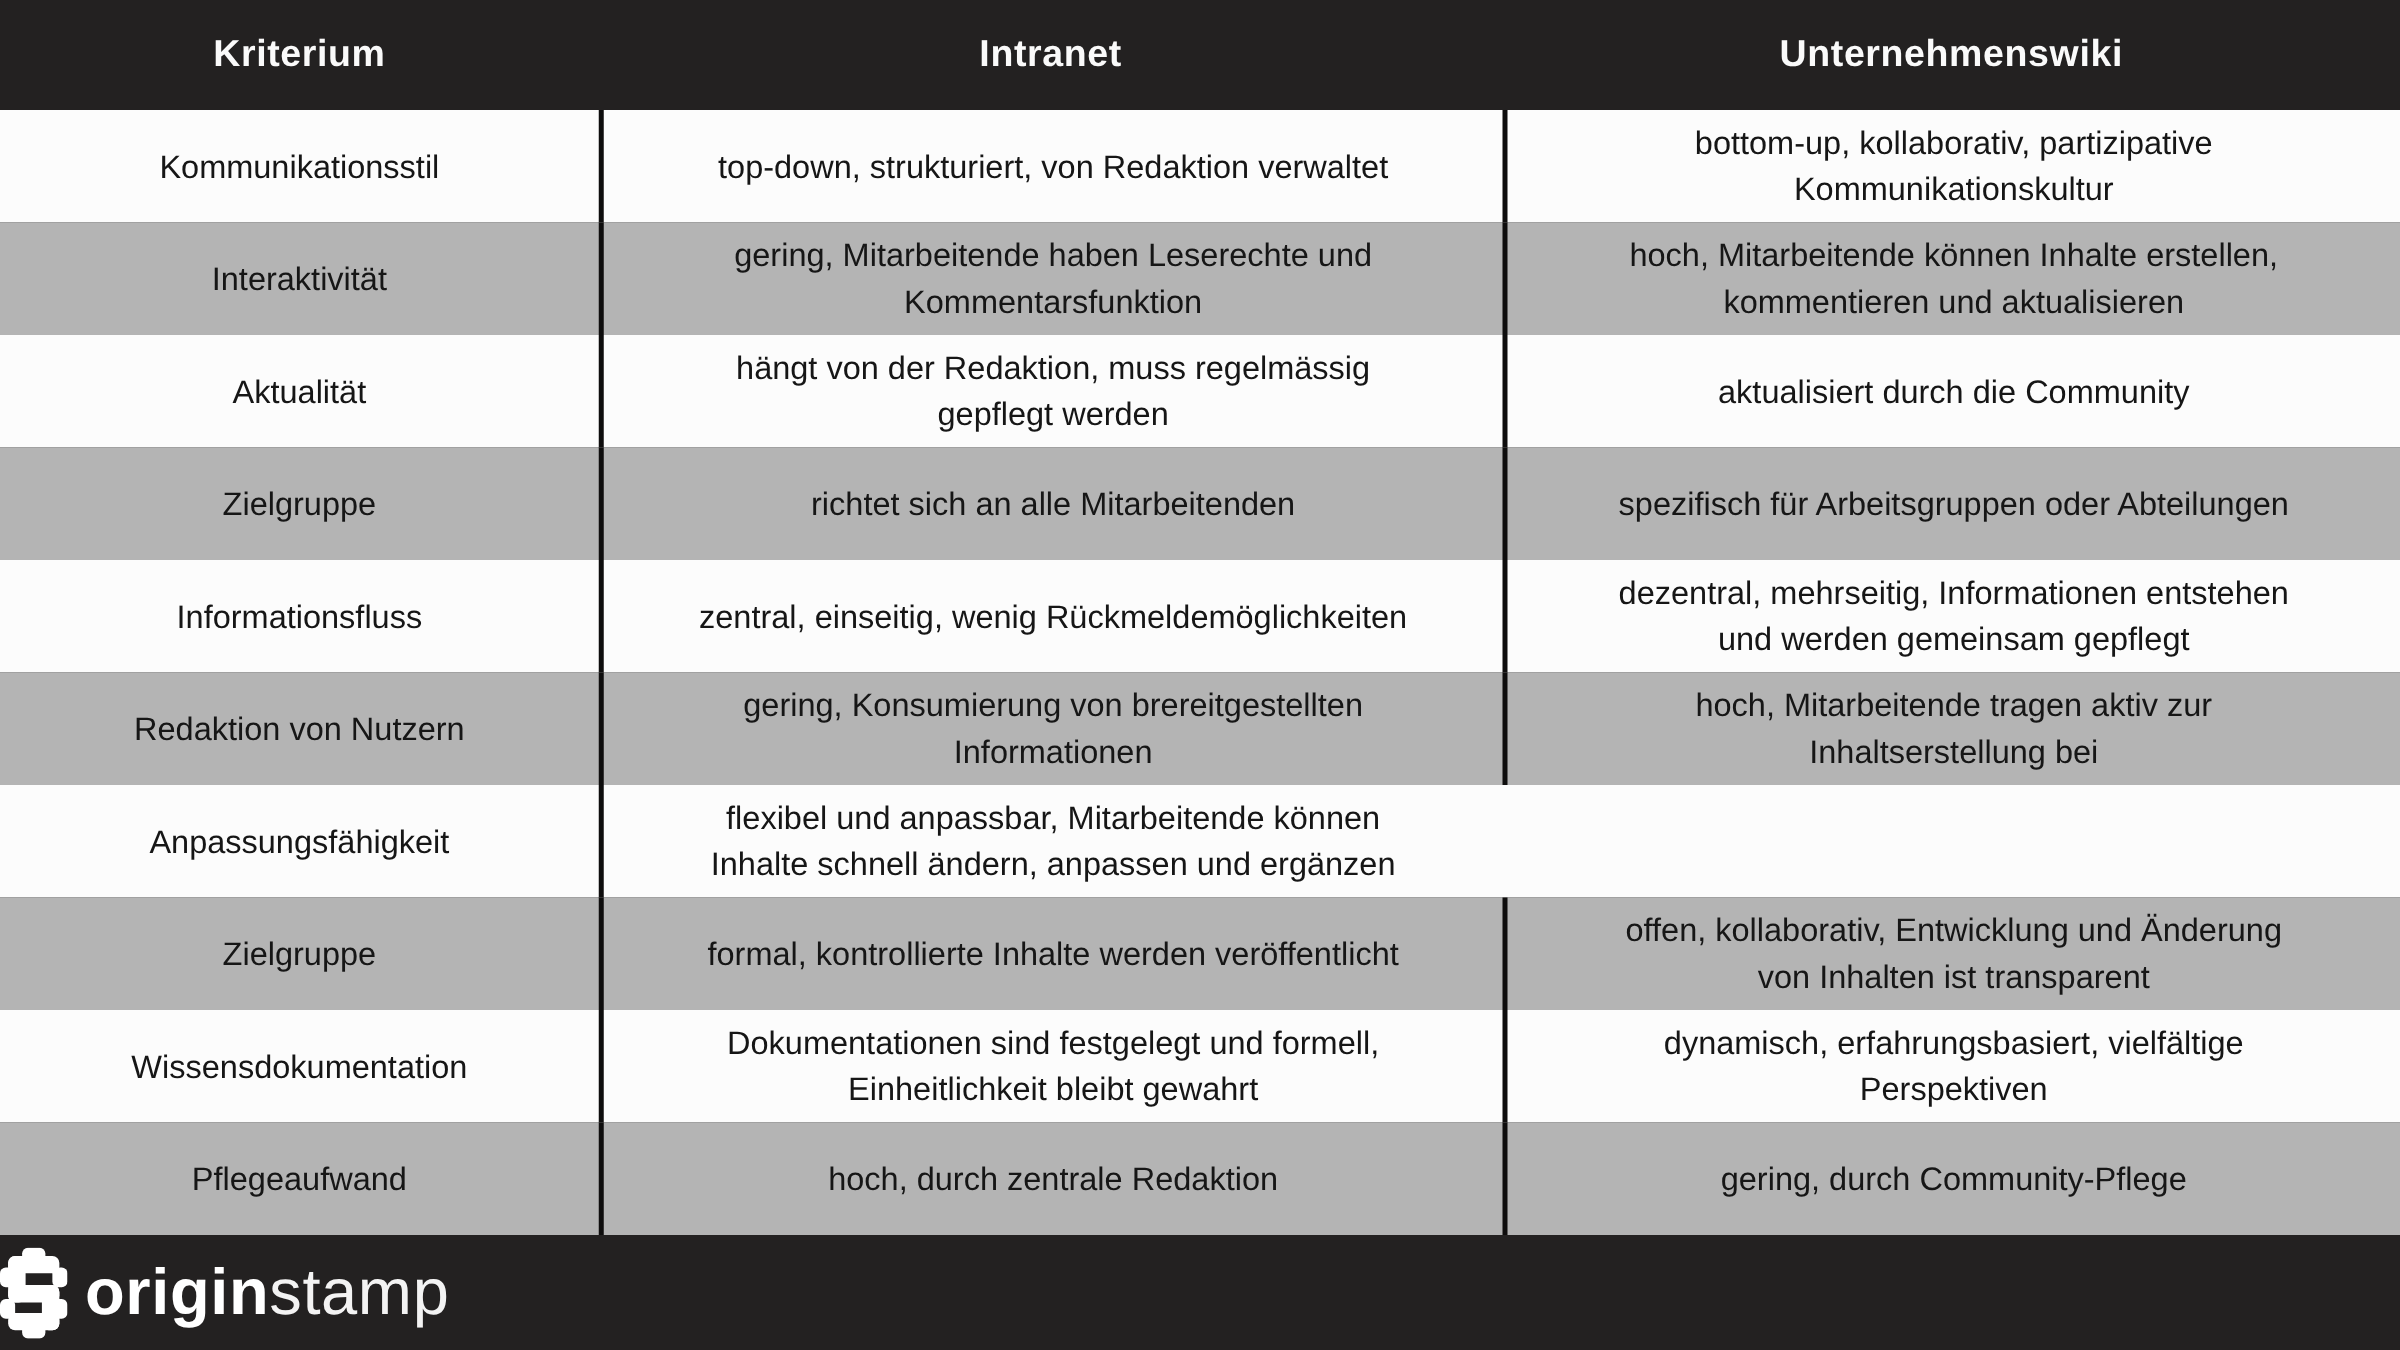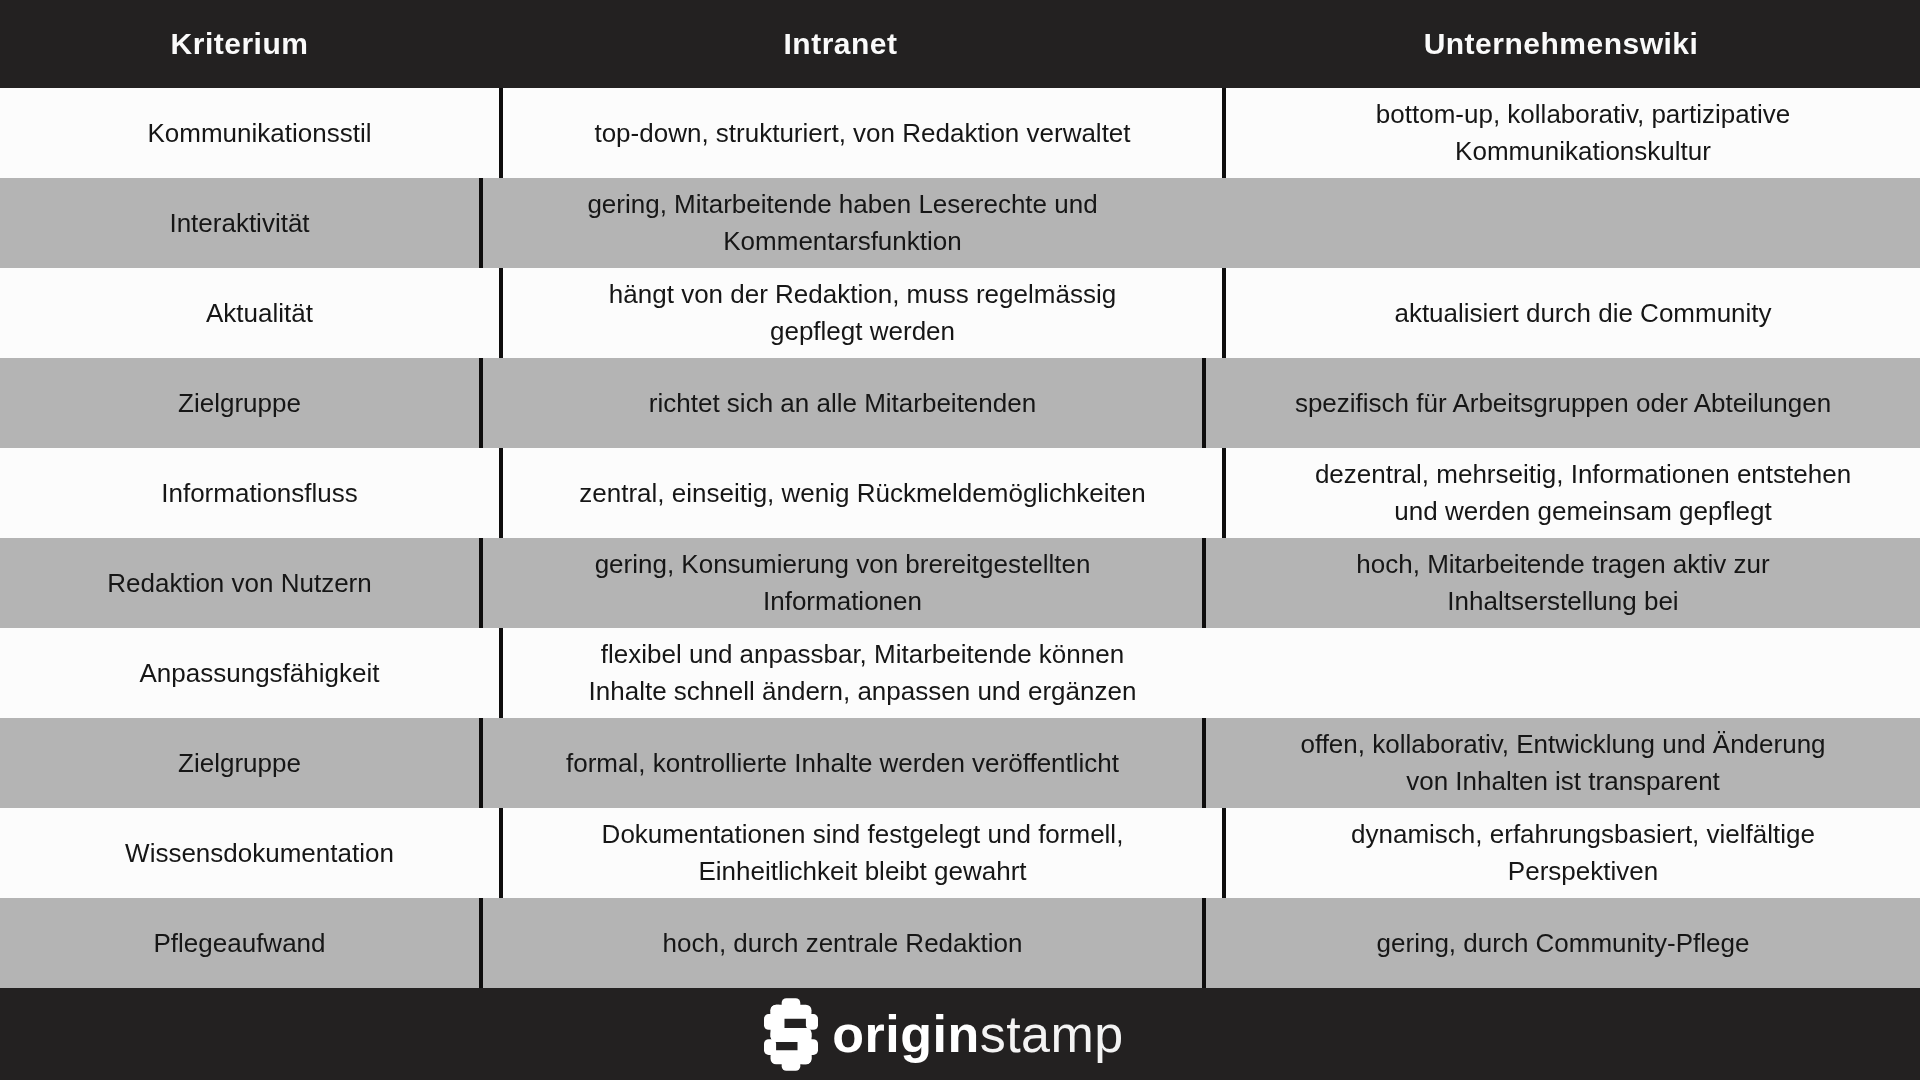--- a/index.html
+++ b/index.html
@@ -35,41 +35,41 @@
   .th {
     display: flex;
     align-items: center;
     justify-content: center;
     color: var(--header-text);
     font-size: 30px;
     font-weight: 700;
     letter-spacing: 0.5px;
   }
   .tbody .tr { height: 90px; }
-  .tr.light { background: var(--row-light); padding-left: 20px; }
+  .tr.light { background: var(--row-light); }
   .tr.dark  { background: var(--row-dark); }
   .td {
     display: flex;
     align-items: center;
     justify-content: center;
     text-align: center;
     color: var(--text-dark);
     font-size: 26px;
     line-height: 37px;
     white-space: pre-line;
     padding: 0 14px;
   }
   .td.col1, .td.col2 { border-left: 4px solid var(--divider); }
   .footer {
     height: 92px;
     flex: 1;
     background: var(--header-bg);
     display: flex;
     align-items: center;
-    justify-content: center;
+    justify-content: flex-start;
     padding-right: 32px;
   }
   .logo {
     display: flex;
     align-items: center;
     gap: 14px;
   }
   .logo svg { display: block; }
   .logo-text {
     color: var(--logo-text);
@@ -95,20 +95,22 @@
       <div class="tr light">
         <div class="td col0">Kommunikationsstil</div>
         <div class="td col1">top-down, strukturiert, von Redaktion verwaltet</div>
         <div class="td col2">bottom-up, kollaborativ, partizipative
 Kommunikationskultur</div>
       </div>
       <div class="tr dark">
         <div class="td col0">Interaktivität</div>
         <div class="td col1">gering, Mitarbeitende haben Leserechte und
 Kommentarsfunktion</div>
+        <div class="td col2">hoch, Mitarbeitende können Inhalte erstellen,
+kommentieren und aktualisieren</div>
       </div>
       <div class="tr light">
         <div class="td col0">Aktualität</div>
         <div class="td col1">hängt von der Redaktion, muss regelmässig
 gepflegt werden</div>
         <div class="td col2">aktualisiert durch die Community</div>
       </div>
       <div class="tr dark">
         <div class="td col0">Zielgruppe</div>
         <div class="td col1">richtet sich an alle Mitarbeitenden</div>

